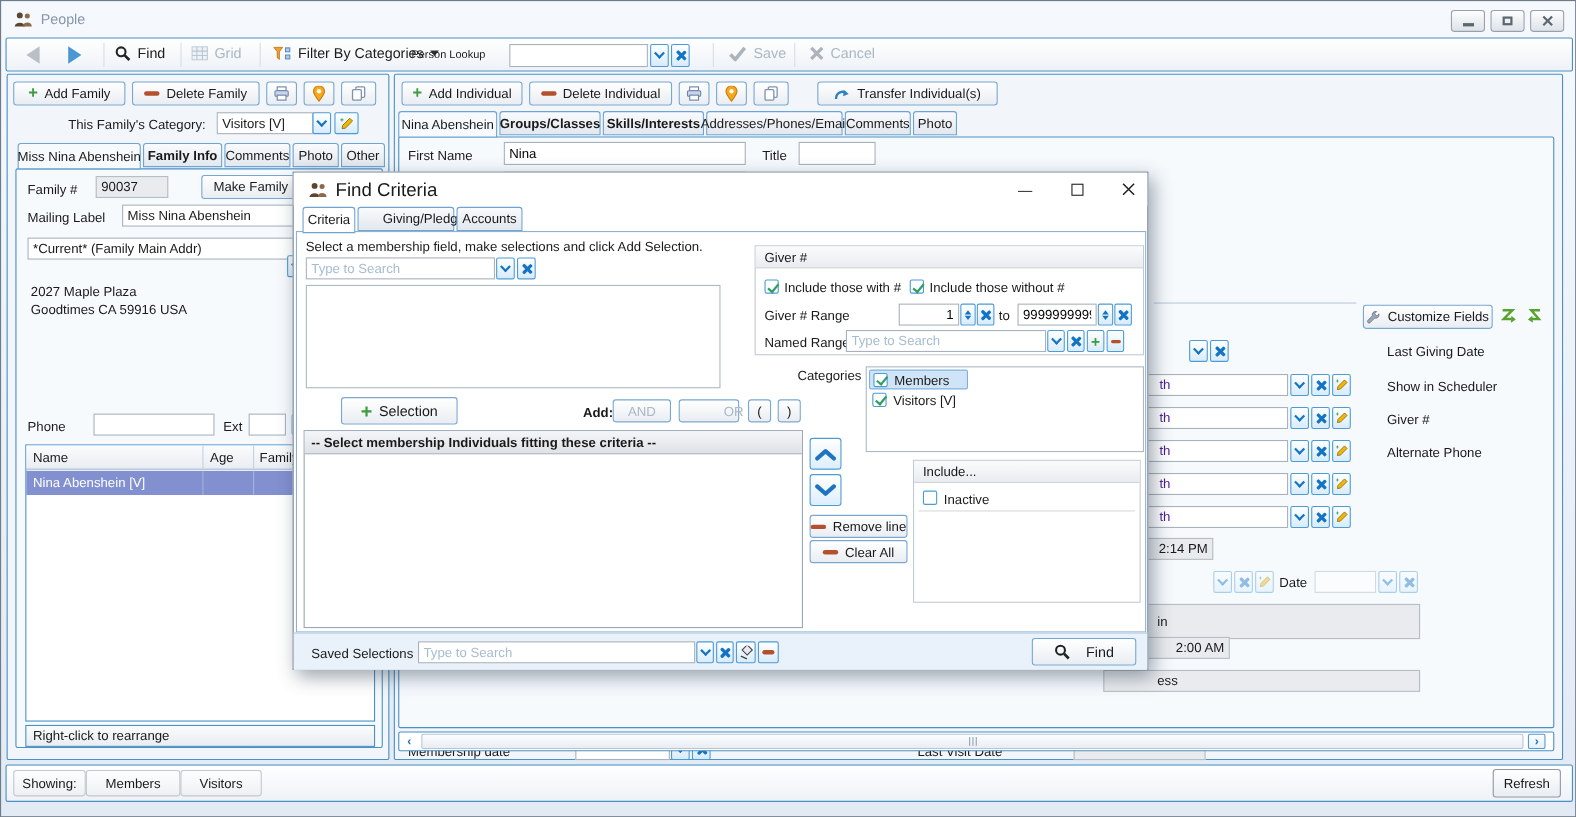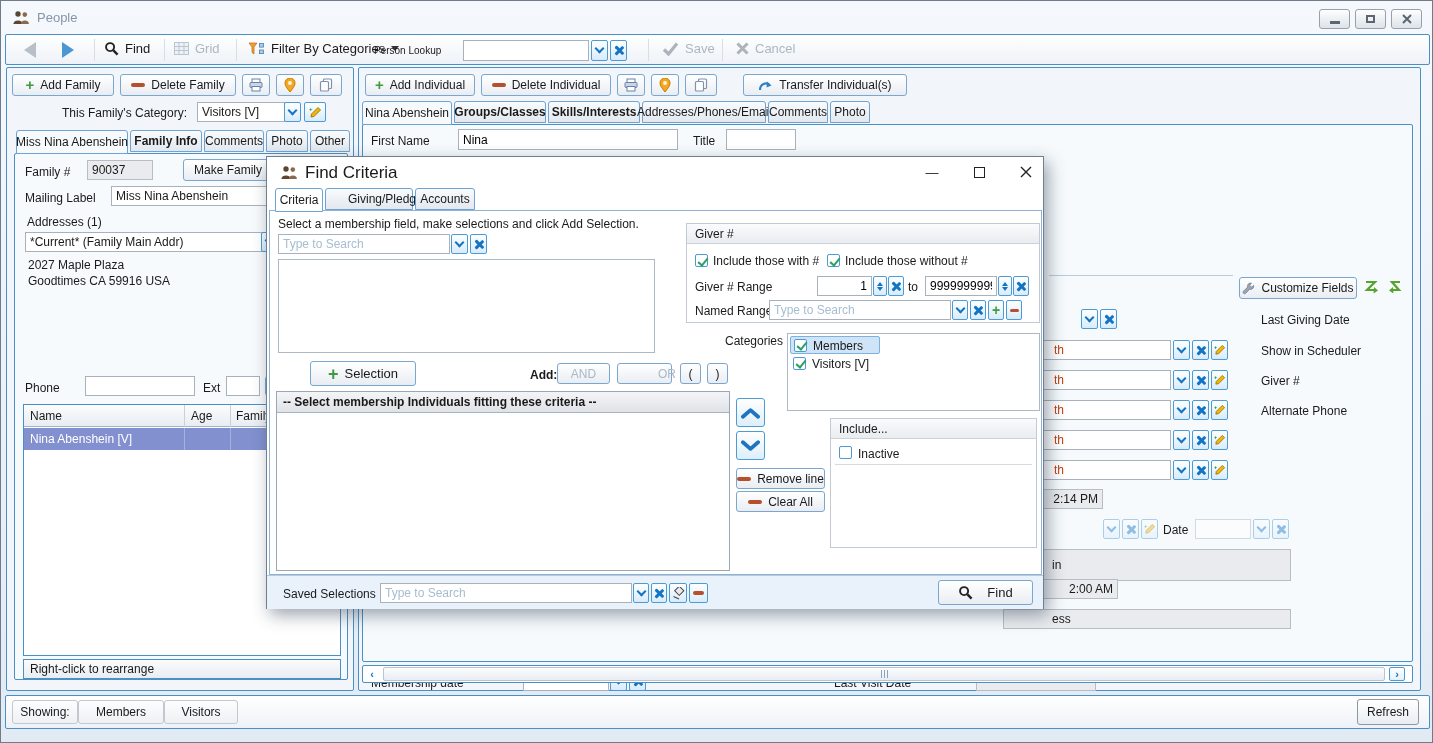--- a/index.html
+++ b/index.html
@@ -31,21 +31,21 @@
 .gb{position:absolute;border:1px solid #c2cad3;background:#fff}
 .gbh{height:20px;background:linear-gradient(#fafbfc,#e9ecf0);border-bottom:1px solid #ccd2d9;display:flex;align-items:center;padding:0 8px;font-size:12px}
 .spin{position:absolute;width:14px;height:20px;border:1px solid #4d9bd5;border-radius:2px;background:linear-gradient(#feffff,#d8ebfb);display:flex;flex-direction:column;align-items:center;justify-content:center;gap:1px}
 .tu{width:0;height:0;border-left:3px solid transparent;border-right:3px solid transparent;border-bottom:4px solid #1474c4}
 .td{width:0;height:0;border-left:3px solid transparent;border-right:3px solid transparent;border-top:4px solid #1474c4}
 .wb{position:absolute;width:31px;height:20px;border:1px solid #98a1ab;border-radius:3px;background:linear-gradient(#fdfefe,#dde3e9);display:flex;align-items:center;justify-content:center;color:#5b6670}
 .dcb{position:absolute;width:30px;height:22px;display:flex;align-items:center;justify-content:center;color:#222;font-size:13px}
 .minusbar{width:14px;height:4px;background:#b5502e;border-radius:2px}
 .plusg{color:#3f9b3f;font-size:15px;font-weight:700;line-height:12px}
 .listbox{position:absolute;border:1px solid #aeb8c2;background:#fff}
-.hint{color:#c2410c}
+.hint{color:#4c1d95}
 .caret{width:0;height:0;border-left:4px solid transparent;border-right:4px solid transparent;border-top:5px solid #333}
 .tri-l{width:0;height:0;border-top:8px solid transparent;border-bottom:8px solid transparent;border-right:12px solid #b9bfc6}
 .tri-r{width:0;height:0;border-top:8px solid transparent;border-bottom:8px solid transparent;border-left:12px solid #4b97d2}
 .bigchev{position:absolute;width:29px;height:29px;border:1px solid #4d9bd5;border-radius:3px;background:linear-gradient(#ffffff,#ddeefb);display:flex;align-items:center;justify-content:center}
 .sbtn{position:absolute;width:16px;height:18px;border:1px solid #4d9bd5;border-radius:2px;background:linear-gradient(#feffff,#e4f1fb);display:flex;align-items:center;justify-content:center;color:#1474c4;font-weight:700;font-size:11px}
 </style>
 </head>
 <body>
 
 <div id="root">
@@ -197,21 +197,21 @@
       <div class="btn" style="left:168px;top:5px;width:150px;height:22px;justify-content:flex-start;padding-left:10px;">
           <span>Make Family In</span>
         </div>
 
       <span class="lbl" style="left:10px;top:36px;">Mailing Label</span>
       <div class="fld" style="left:96px;top:32px;width:170px;height:20px;">
           <span>Miss Nina Abenshein</span>
         </div>
 
       <span class="lbl" style="left:12px;top:60px;">Addresses (1)</span>
-      <div class="fld" style="left:10px;top:78px;width:246px;height:20px;">
+      <div class="fld" style="left:10px;top:62px;width:246px;height:20px;">
           <span>*Current* (Family Main Addr)</span>
         </div>
       <span class="ib" style="left:246px;top:78px;">
           <span class="chev"></span>
         </span>
 
       <span class="lbl" style="left:13px;top:103px;">2027 Maple Plaza</span>
       <span class="lbl" style="left:13px;top:119px;">Goodtimes CA  59916 USA</span>
 
       <span class="lbl" style="left:10px;top:226px;">Phone</span>

